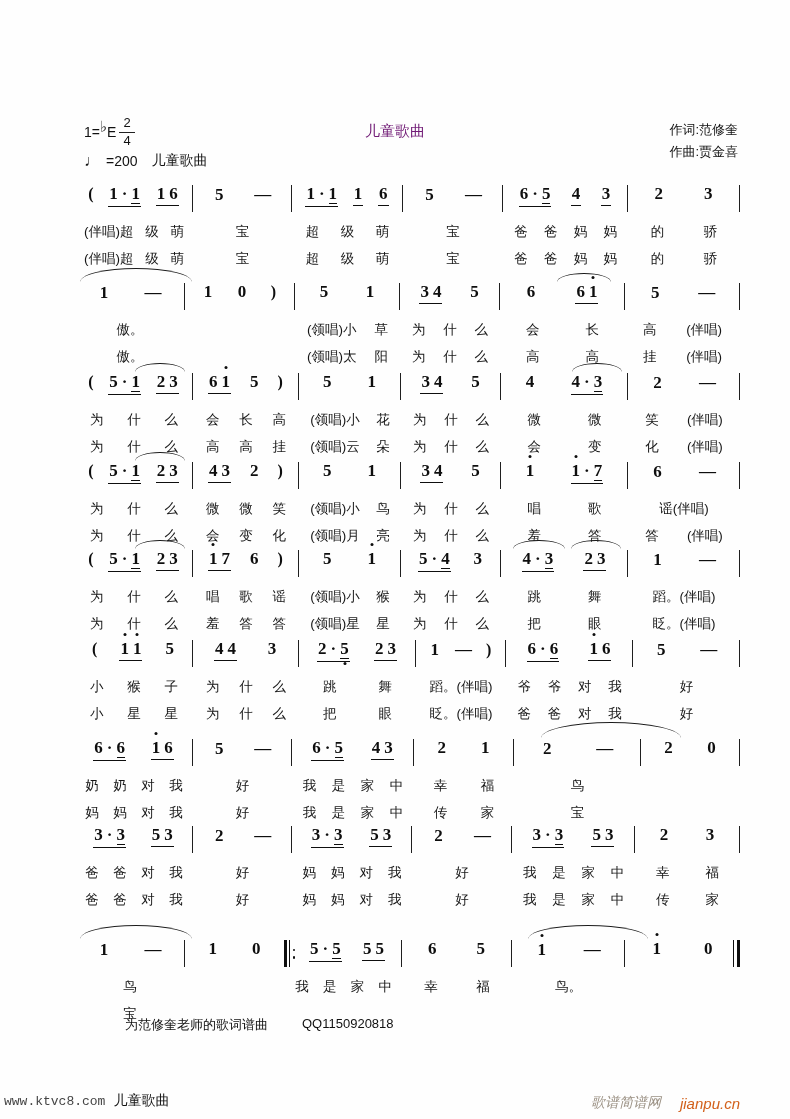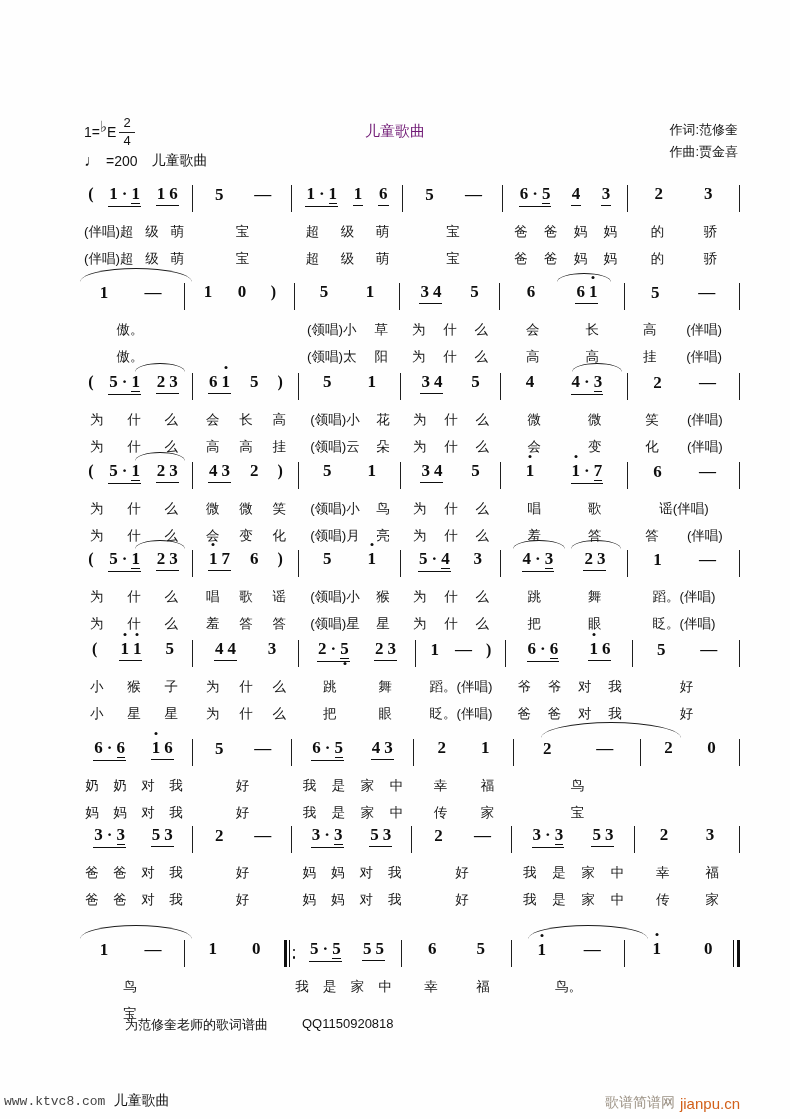--- a/index.html
+++ b/index.html
@@ -61,21 +61,21 @@
   
   .footer-line{position:absolute;top:1016px;left:125px;font-size:13px;color:#111;
                display:flex;gap:34px;white-space:nowrap;}
   .page-num{position:absolute;top:1039px;left:0;width:100%;text-align:center;
             font-size:13px;color:#111;}
   .wm-left{position:absolute;top:1092px;left:4px;font-size:13px;color:#333;
            display:flex;align-items:center;gap:8px;}
   .wm-left .url{font-family:"Liberation Mono","DejaVu Sans Mono",monospace;font-size:13px;color:#444;}
   .wm-left .name{font-size:14px;color:#111;}
   .wm-right{position:absolute;top:1094px;right:50px;font-size:14px;
-            display:flex;align-items:center;gap:5px;}
+            display:flex;align-items:center;gap:19px;font-style:italic;}
   .wm-right .gname{color:#9b9184;}
   .wm-right .gurl{color:#d2601a;font-size:15px;}
 </style>
 </head>
 <body>
 
 <div id="page">
 
   <div class="subtitle">儿童歌曲</div>
 

